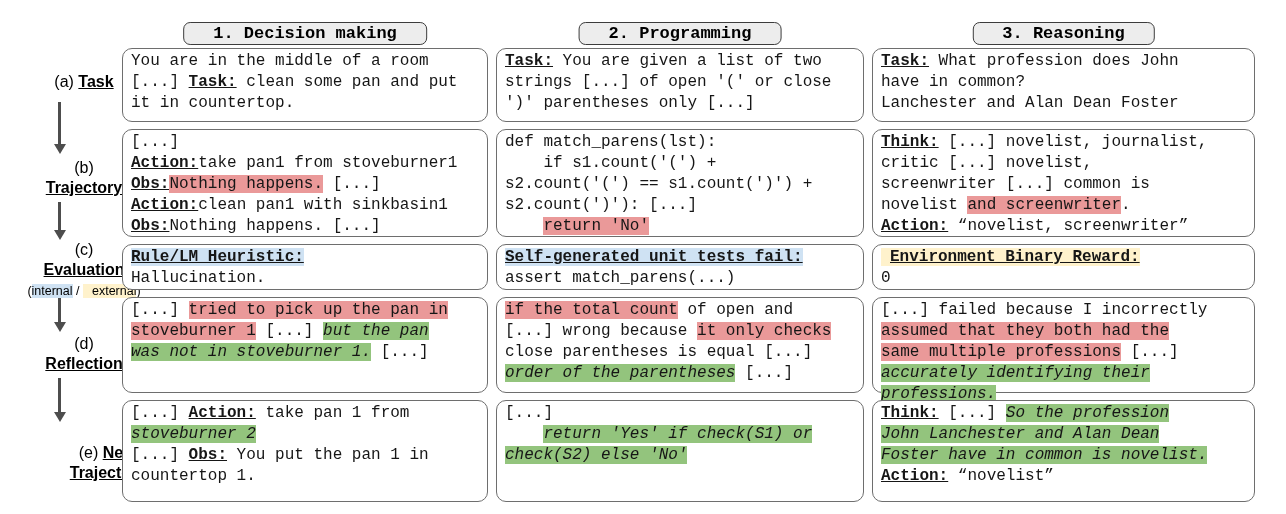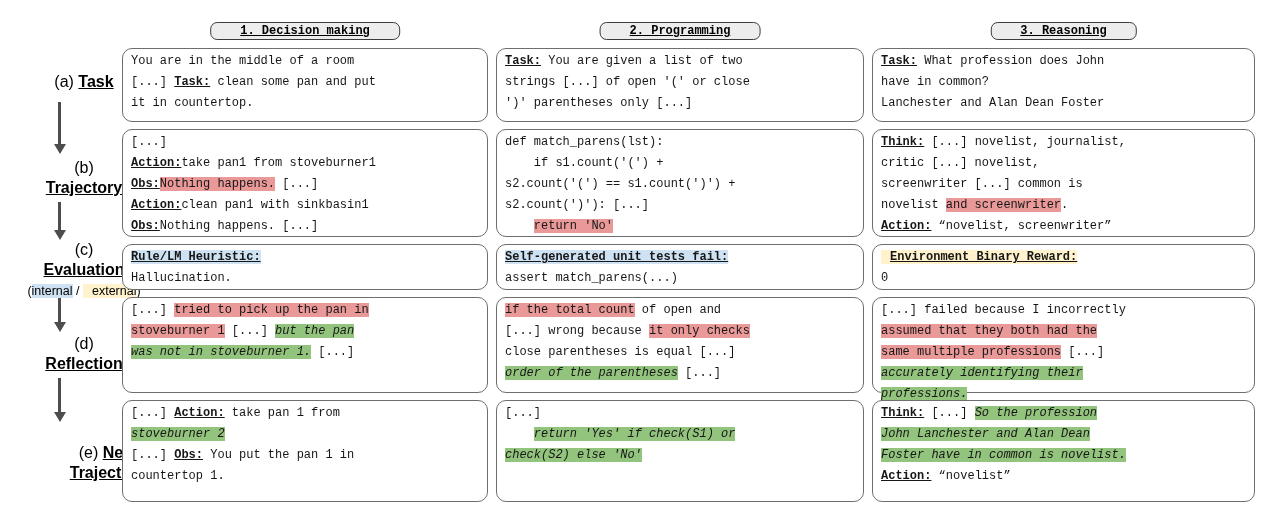--- a/index.html
+++ b/index.html
@@ -19,35 +19,35 @@
   .head{width:0;height:0;border-left:6.5px solid transparent;border-right:6.5px solid transparent;
         border-top:10px solid var(--c-arrow,#4d4d4d);}
 
   
   .cols{position:absolute;left:122px;top:48px;display:grid;
         grid-template-columns:366px 368px 383px;
         grid-template-rows:74px 108px 46px 96px 102px;
         grid-auto-flow:column;column-gap:8px;row-gap:7px;}
   .box{position:relative;border:1.6px solid var(--c-box_border,#6e6e6e);border-radius:10px;
        background:#fff;padding:2px 8px;overflow:visible;}
-  .box .content{font-size:12px;}
+  .box .content{font-size:16px;}
   .tl{white-space:pre;line-height:21px;}
   .rail .tl{line-height:20px;}
   .b{font-weight:bold;text-decoration:underline;}
   .small{font-size:12.5px;}
   .hl-red{background:var(--c-red,#ea9999);}
   .hl-green{background:var(--c-green,#93c47d);font-style:italic;}
   .hl-blue{background:var(--c-blue,#cfe2f3);}
   .hl-yellow{background:var(--c-yellow,#fff2cc);padding-left:9px;}
 
   
   .tab{position:absolute;top:-27px;left:50%;transform:translateX(-50%);
        border:1.6px solid var(--c-tab_border,#3c3c3c);border-radius:7px;
        background:var(--c-tab_bg,#ededed);padding:1px 29px;
-       font-weight:bold;font-size:12px;white-space:nowrap;color:#000;z-index:2;text-decoration:underline;}
+       font-weight:bold;font-size:17px;white-space:nowrap;color:#000;z-index:2;}
 </style>
 </head>
 <body>
 
 <div class="fig">
 
   <div class="rail">
     <div class="rail-row" id="rail-a">
         <div class="tl"><span>(a) </span><span class="b">Task</span></div>
       </div>

